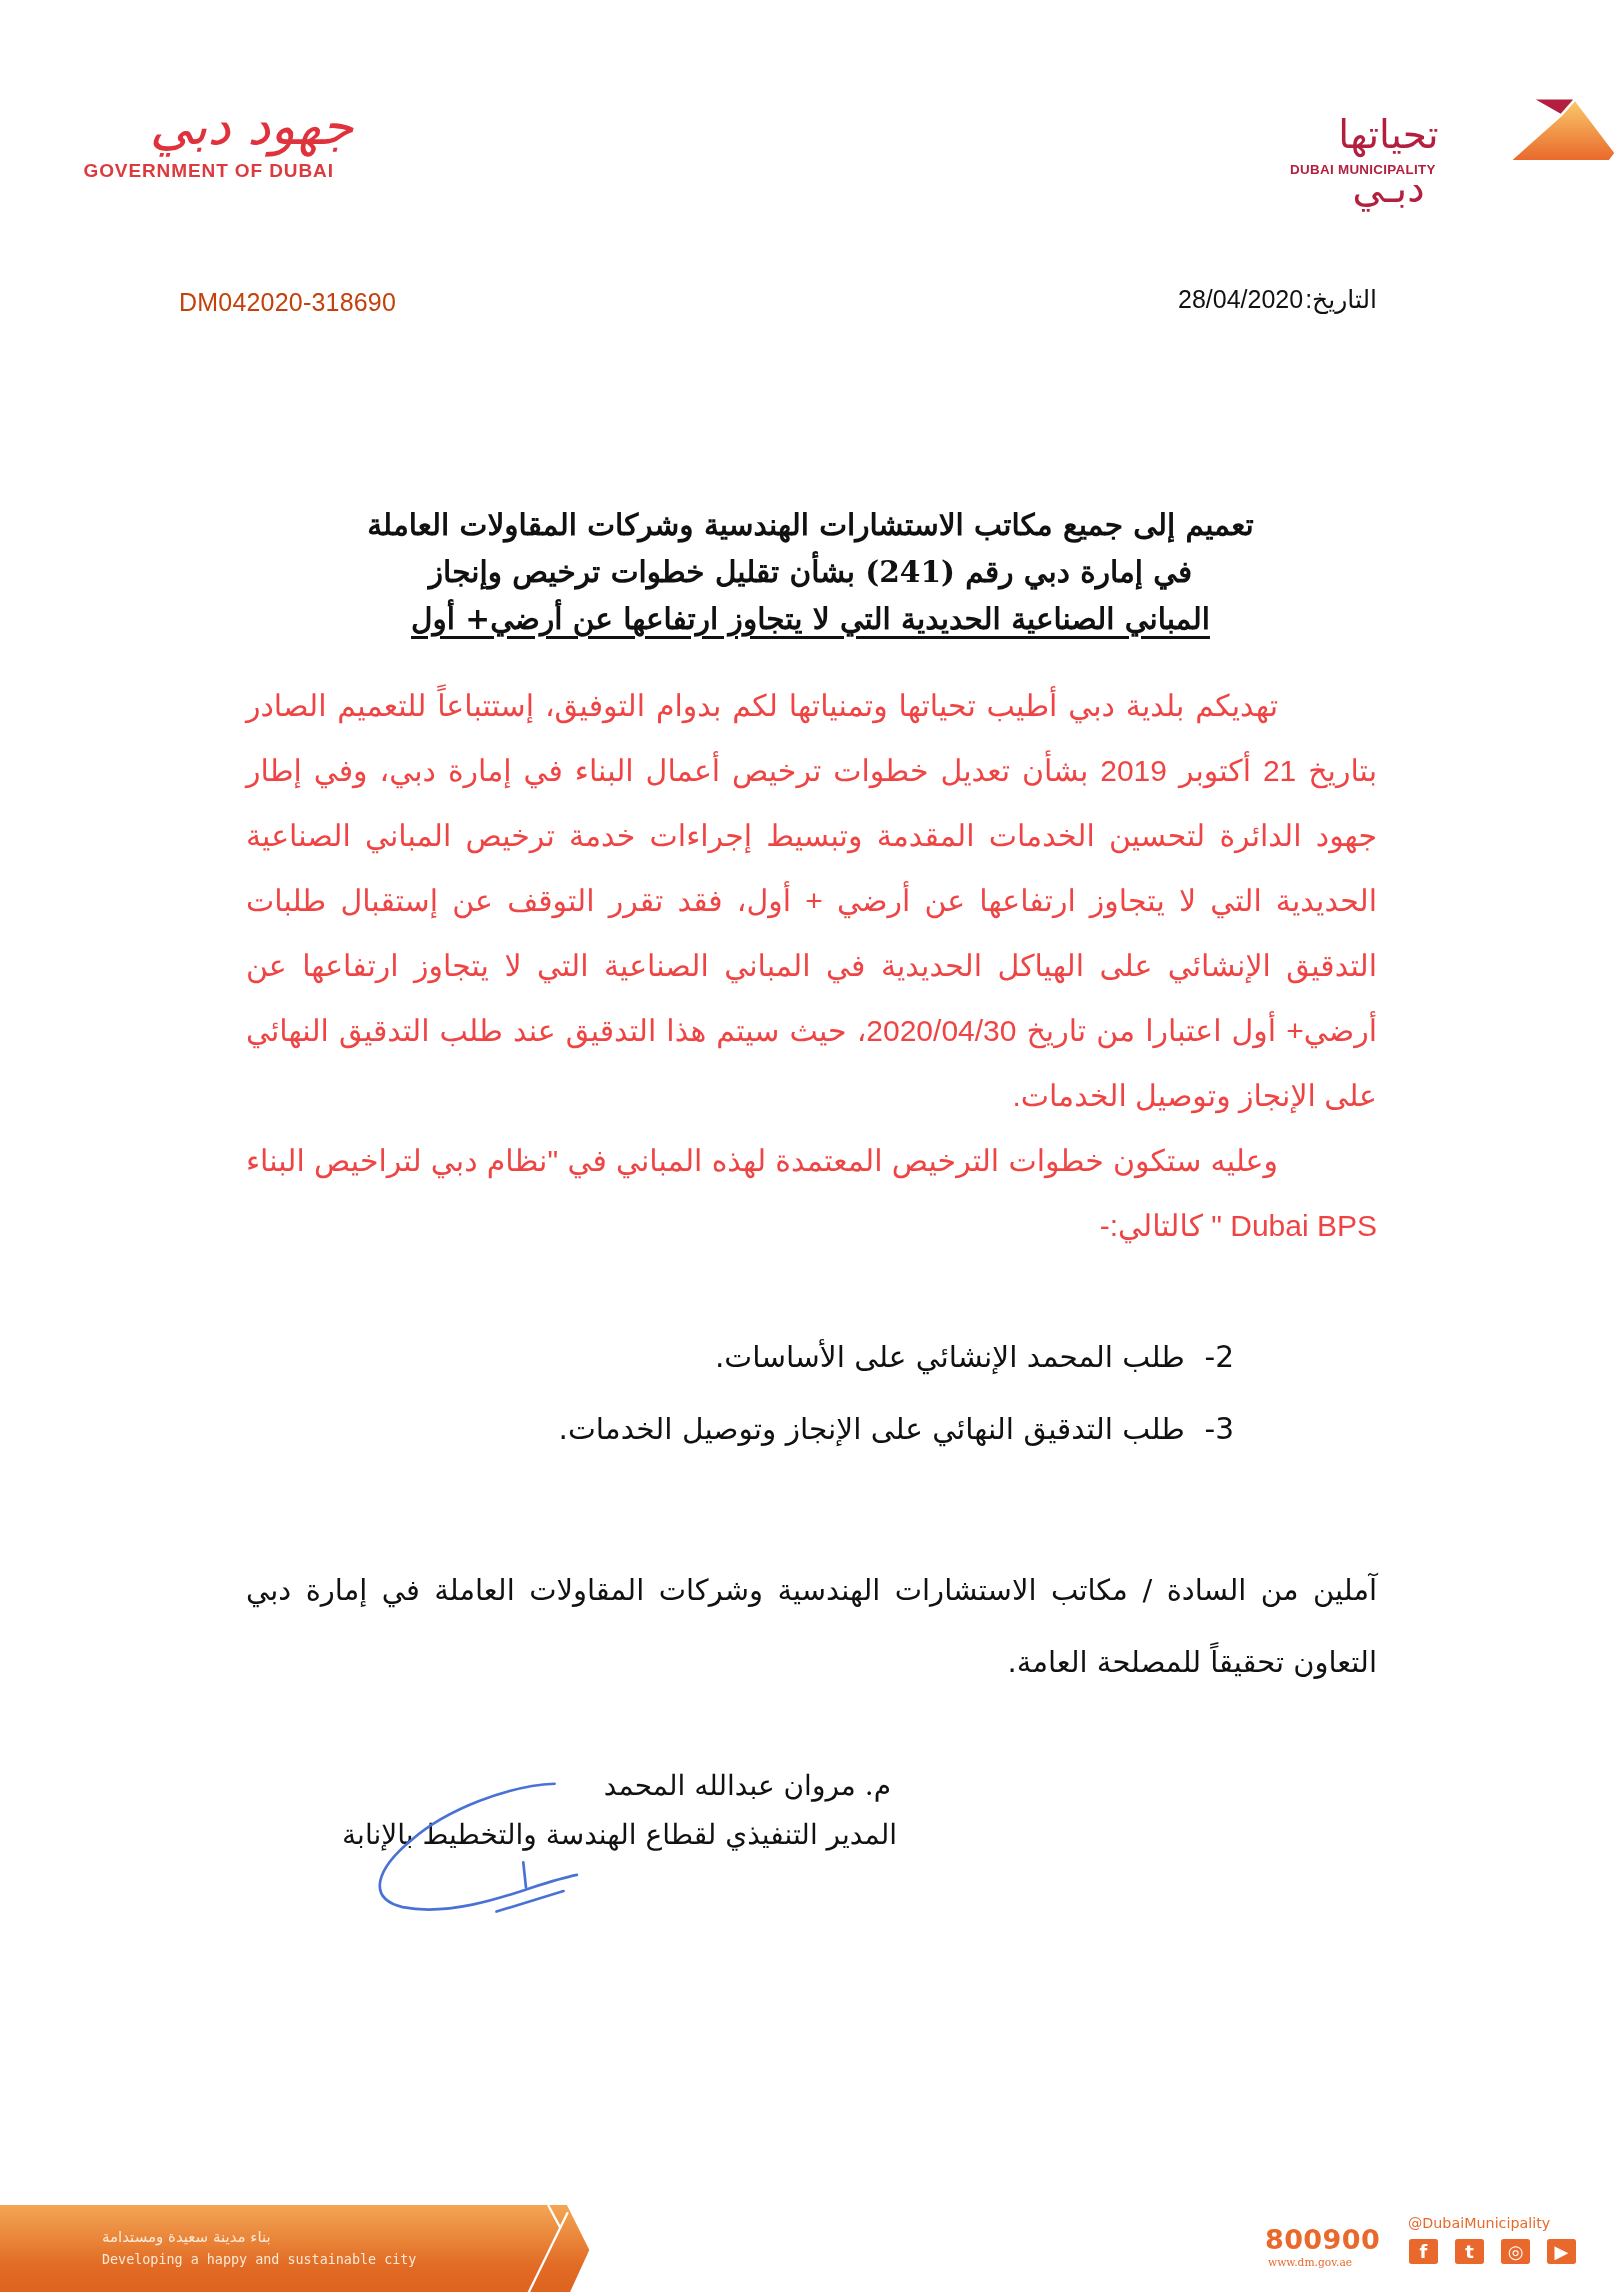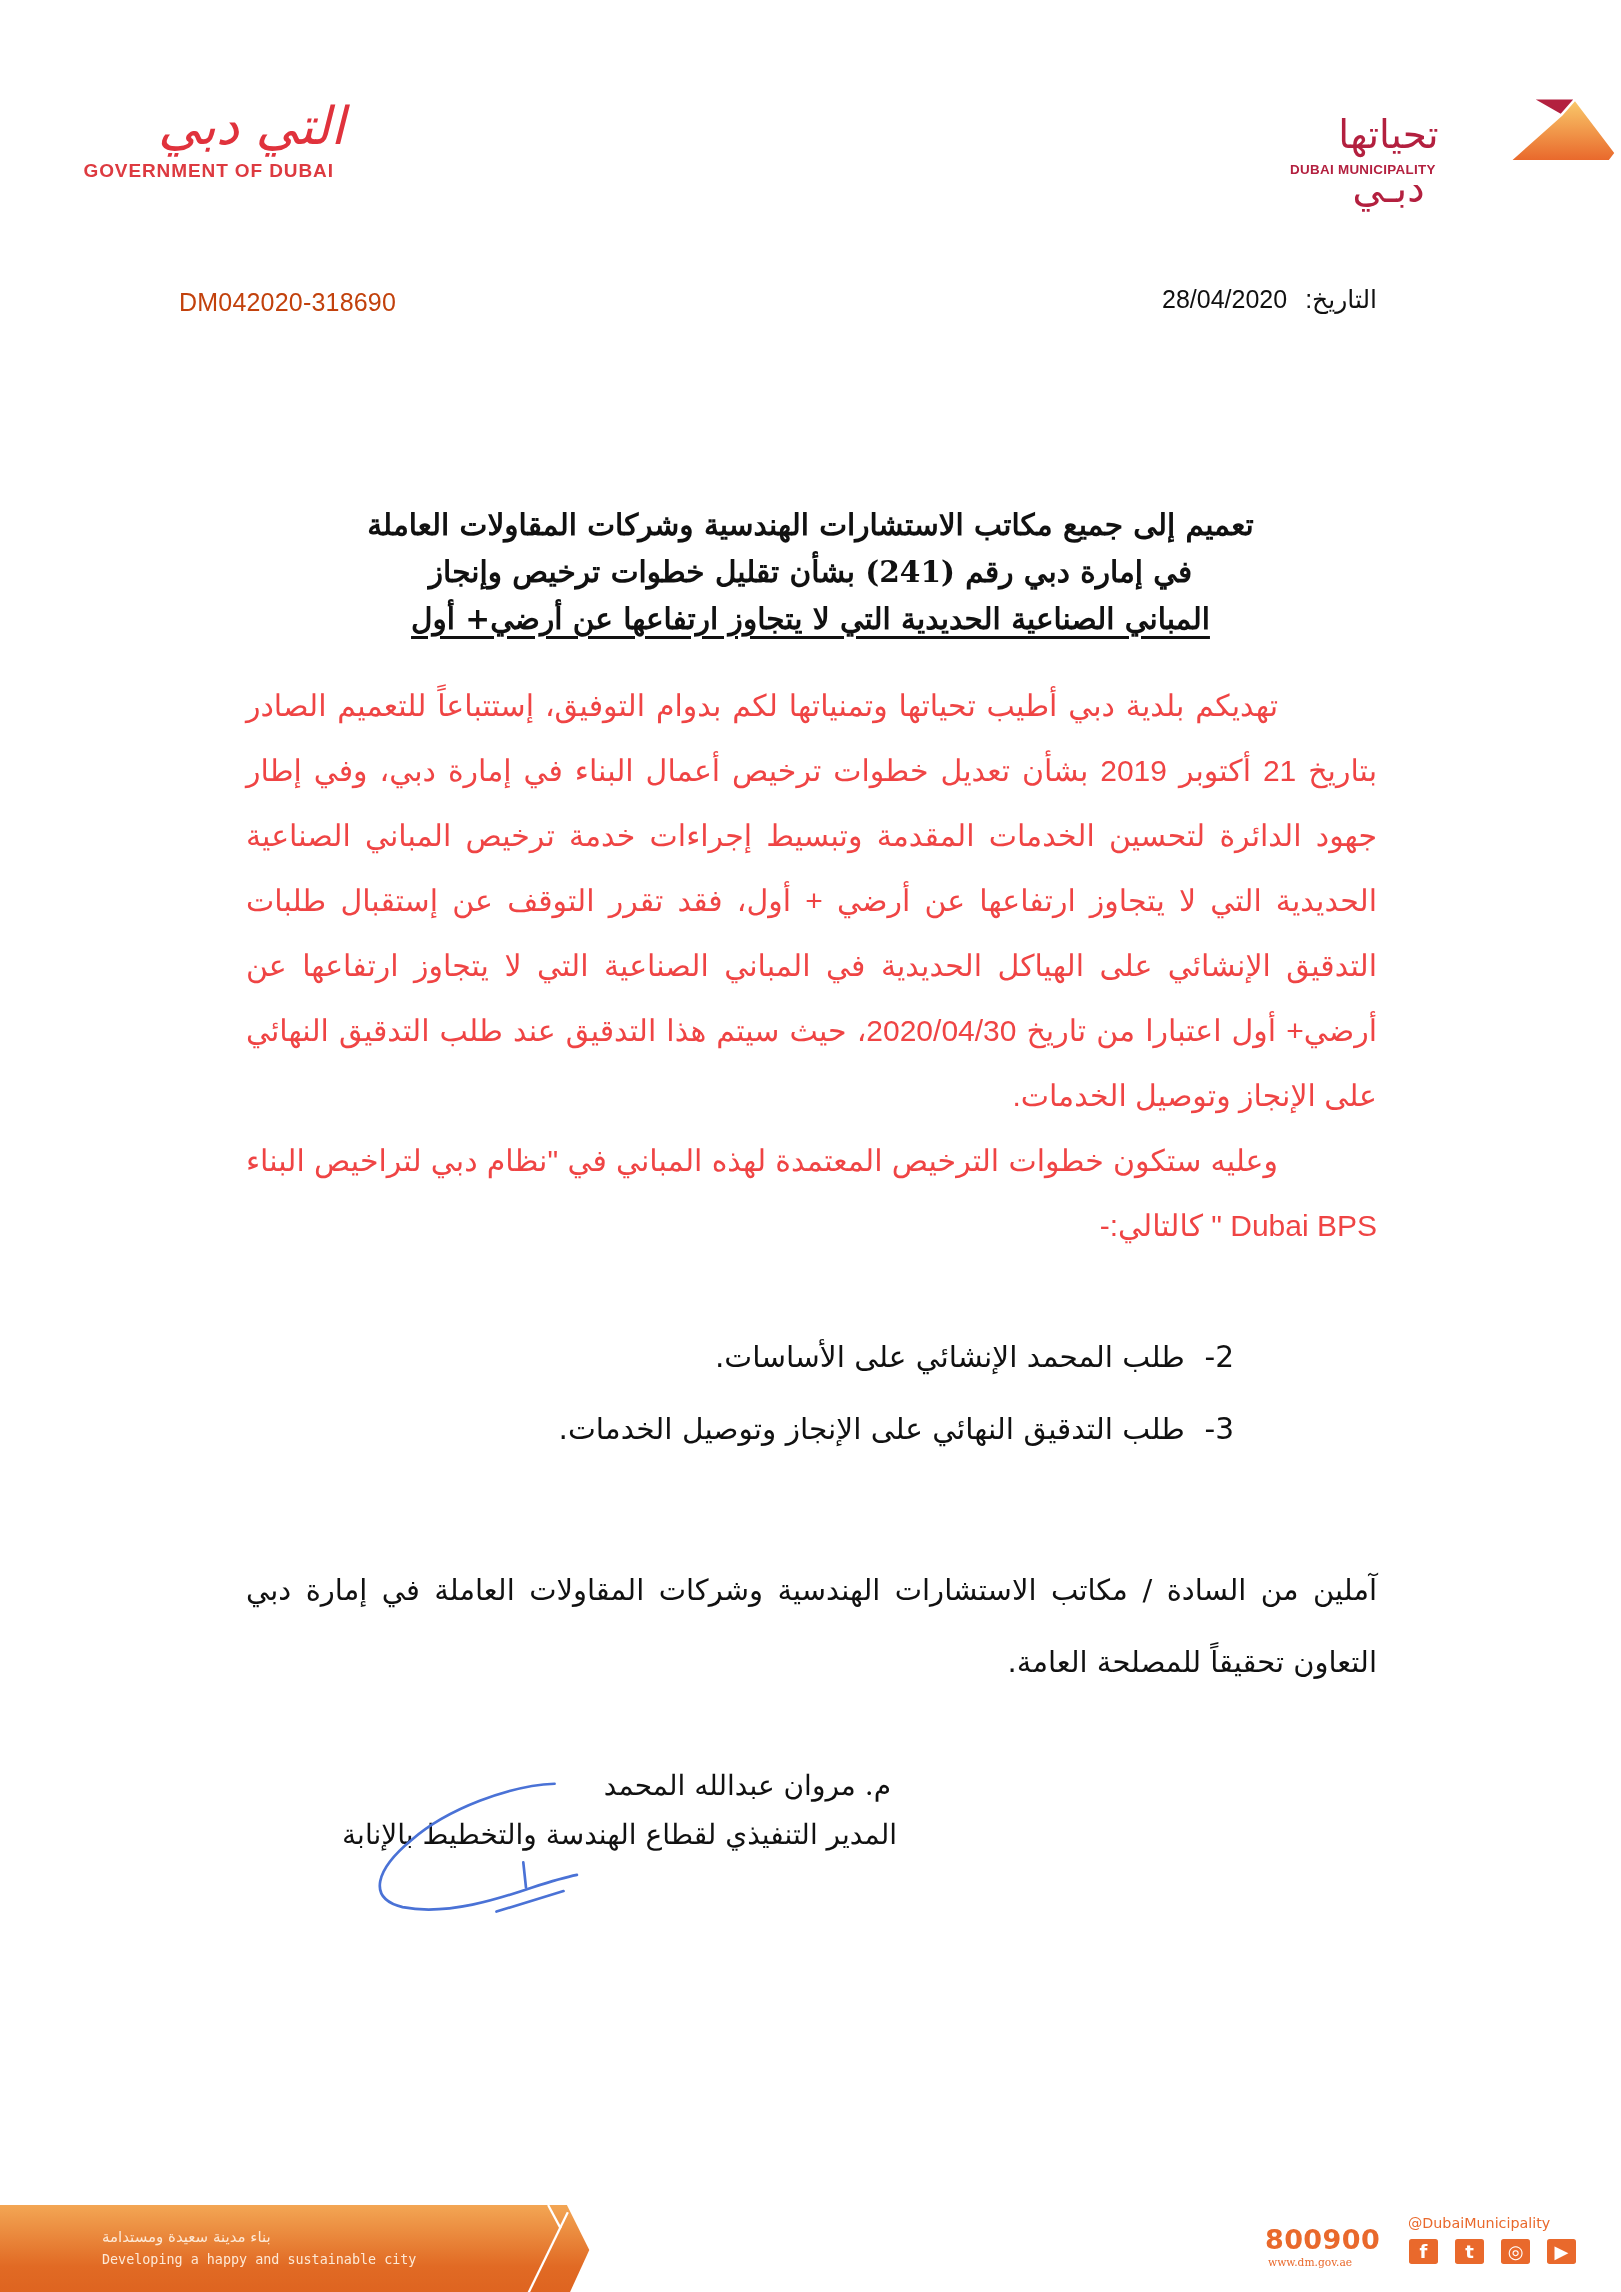--- a/index.html
+++ b/index.html
@@ -22,21 +22,21 @@
   .dm-english { position: absolute; left: 9px; top: 72px; width: 215px; text-align: left;
                 font-family: "Liberation Sans", sans-serif; font-weight: bold; font-size: 13.4px;
                 color: #b3203f; letter-spacing: 0.3px; }
   .dm-mark { position: absolute; left: 228px; top: 0; width: 107px; height: 99px; }
 
   
   .ref-no { position: absolute; left: 179px; top: 288px; font-family: "Liberation Sans", sans-serif;
             font-size: 25px; color: #c2410c; letter-spacing: 0.2px; }
   .date-line { position: absolute; right: 244px; top: 285px; font-family: "Liberation Sans", sans-serif;
                font-size: 25px; color: #111; direction: rtl; }
-  .date-line .lbl { margin-left: 18px; text-align: right; }
+  .date-line .lbl { margin-left: 2px; text-align: right; }
 
   
   .subject { position: absolute; left: 313px; right: 313px; top: 473px; text-align: center;
              direction: rtl; font-family: "DejaVu Serif", serif; font-weight: bold; font-size: 29.6px;
              line-height: 47px; color: #111; margin-top: 28px; }
   .subject .u { text-decoration: underline; text-decoration-thickness: 2.7px; text-underline-offset: 7.2px; }
 
   
   .body-text { position: absolute; left: 246px; right: 244px; top: 673px; direction: rtl;
                font-family: Liberation Sans, sans-serif; font-size: 30px; line-height: 65px;
@@ -75,21 +75,21 @@
                    font-size: 14.3px; color: #e9692c; }
   .social-icons { position: absolute; left: 1409px; top: 2239px; display: flex; gap: 17px; }
   .sicon { width: 29px; height: 25px; background: #e9692c; border-radius: 2.7px; color: #fff;
            display: flex; align-items: center; justify-content: center;
            font-family: "DejaVu Sans", sans-serif; font-weight: bold; font-size: 18px; line-height: 1; }
 </style>
 </head>
 <body>
 
 <div class="gov-logo">
-  <div class="gov-arabic">التي دبي</div>
+  <div class="gov-arabic">جهود دبي</div>
   <div class="gov-english">GOVERNMENT OF DUBAI</div>
 </div>
 
 <div class="dm-logo">
   <div class="dm-arabic">تحياتها دبـي</div>
   <div class="dm-english">DUBAI MUNICIPALITY</div>
   <svg class="dm-mark" viewBox="0 0 120 110">
     <defs>
       <linearGradient id="dmg" x1="0" y1="0" x2="0" y2="1">
         <stop offset="0" stop-color="#f9c86a"></stop>

